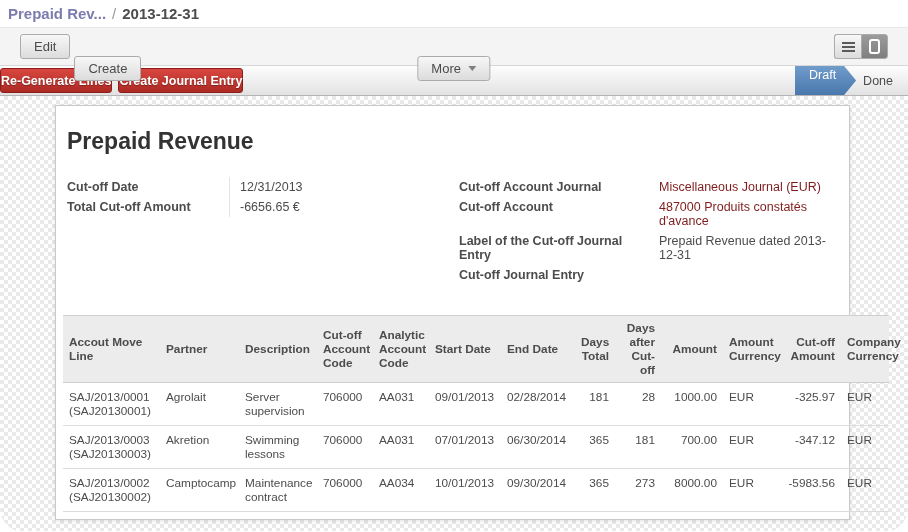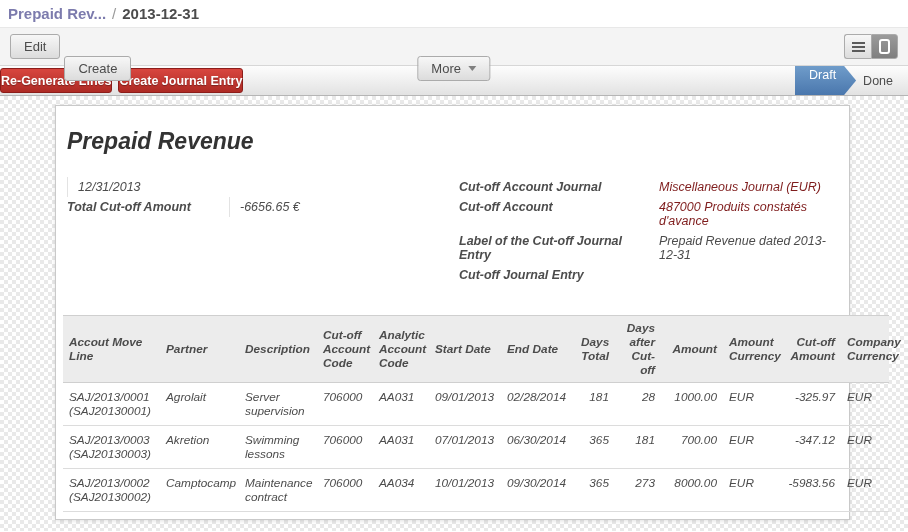--- a/index.html
+++ b/index.html
@@ -1,27 +1,27 @@
 <!DOCTYPE html>
 <html><head>
 <meta charset="utf-8">
 <style>
   * { box-sizing: border-box; margin: 0; padding: 0; }
   html,body { width: 908px; height: 532px; overflow: hidden; }
   body { font-family: "Liberation Sans", sans-serif; color: #4c4c4c; background: #fff; }
-  .screen { width: 908px; height: 532px; position: relative; overflow: hidden; }
+  .screen { width: 908px; height: 532px; position: relative; overflow: hidden; border-radius: 24px; }
 
   
   .topbar { height: 27px; background: #fff; display: flex; align-items: center; padding-left: 8px; }
   .crumb-parent { color: #7c7bad; font-weight: bold; font-size: 15px; text-decoration: none; cursor: pointer; }
   .crumb-sep { color: #999; font-size: 15px; margin: 0 6px; }
   .crumb-current { color: #4c4c4c; font-weight: bold; font-size: 15px; }
 
   
-  .toolbar { height: 38px; background: #f4f4f4; border-top: 1px solid #e8e8e8; display: flex; align-items: center; padding: 0 10px; position: relative; }
+  .toolbar { height: 38px; background: #f4f4f4; border-top: 1px solid #e8e8e8; display: flex; align-items: center; padding: 0 20px; position: relative; }
   .btn { display: inline-flex; align-items: center; justify-content: center; height: 25px; padding: 0 13px;
          font-size: 13px; color: #4c4c4c; background: linear-gradient(#f7f7f7, #dcdcdc);
          border: 1px solid #ababab; border-radius: 3px; cursor: pointer; font-family: inherit; }
   .btn + .btn { margin-left: 4px; margin-top: 44px; }
   .btn-more { position: absolute; left: 50%; transform: translateX(-56%); }
   .caret { display: inline-block; width: 0; height: 0; margin-left: 7px;
            border-left: 4px solid transparent; border-right: 4px solid transparent; border-top: 5px solid #808080; }
   .switcher { margin-left: auto; display: flex; }
   .vbtn { width: 27px; height: 25px; display: flex; align-items: center; justify-content: center;
           border: 1px solid #ababab; background: linear-gradient(#f7f7f7, #dcdcdc); cursor: pointer; }
@@ -44,21 +44,21 @@
                   padding: 0 20px 12px 14px; background: linear-gradient(#6f9cca, #4a77ad);
                   clip-path: polygon(0 0, calc(100% - 12px) 0, 100% 50%, calc(100% - 12px) 100%, 0 100%); }
   .state-next { display: flex; align-items: center; color: #4c4c4c; font-size: 12.5px; padding: 0 15px 0 7px; text-align: center; }
 
   
   .content { height: 435px; position: relative;
     background-color: #fff;
     background-image:
       linear-gradient(45deg, #e9e9e9 25%, transparent 25%, transparent 75%, #e9e9e9 75%),
       linear-gradient(45deg, #e9e9e9 25%, transparent 25%, transparent 75%, #e9e9e9 75%);
-    background-size: 8px 8px; background-position: 0 0, 4px 4px; font-style: italic; }
+    background-size: 8px 8px; background-position: 0 0, 4px 4px; }
 
   
   .sheet { position: absolute; left: 55px; top: 9px; width: 795px; height: 415px;
            background: #fff; border: 1px solid #c9c9c9; box-shadow: 0 1px 4px rgba(0,0,0,.12); }
   .sheet h1 { margin: 22px 0 0 11px; font-size: 23px; font-weight: bold; color: #333; }
 
   .groups { display: flex; margin: 22px 10px 0 11px; }
   .group { font-size: 12.5px; }
   .group-left { width: 392px; }
   .group-right { width: 380px; }
@@ -124,20 +124,21 @@
     </div>
   </div>
 
   <div class="content">
     <div class="sheet">
       <h1>Prepaid Revenue</h1>
 
       <div class="groups">
         <div class="group group-left">
           <div class="frow">
+            <span class="flabel">Cut-off Date</span>
             <span class="fvalue">12/31/2013</span>
           </div>
           <div class="frow">
             <span class="flabel">Total Cut-off Amount</span>
             <span class="fvalue">-6656.65 €</span>
           </div>
         </div>
 
         <div class="group group-right">
           <div class="frow">

